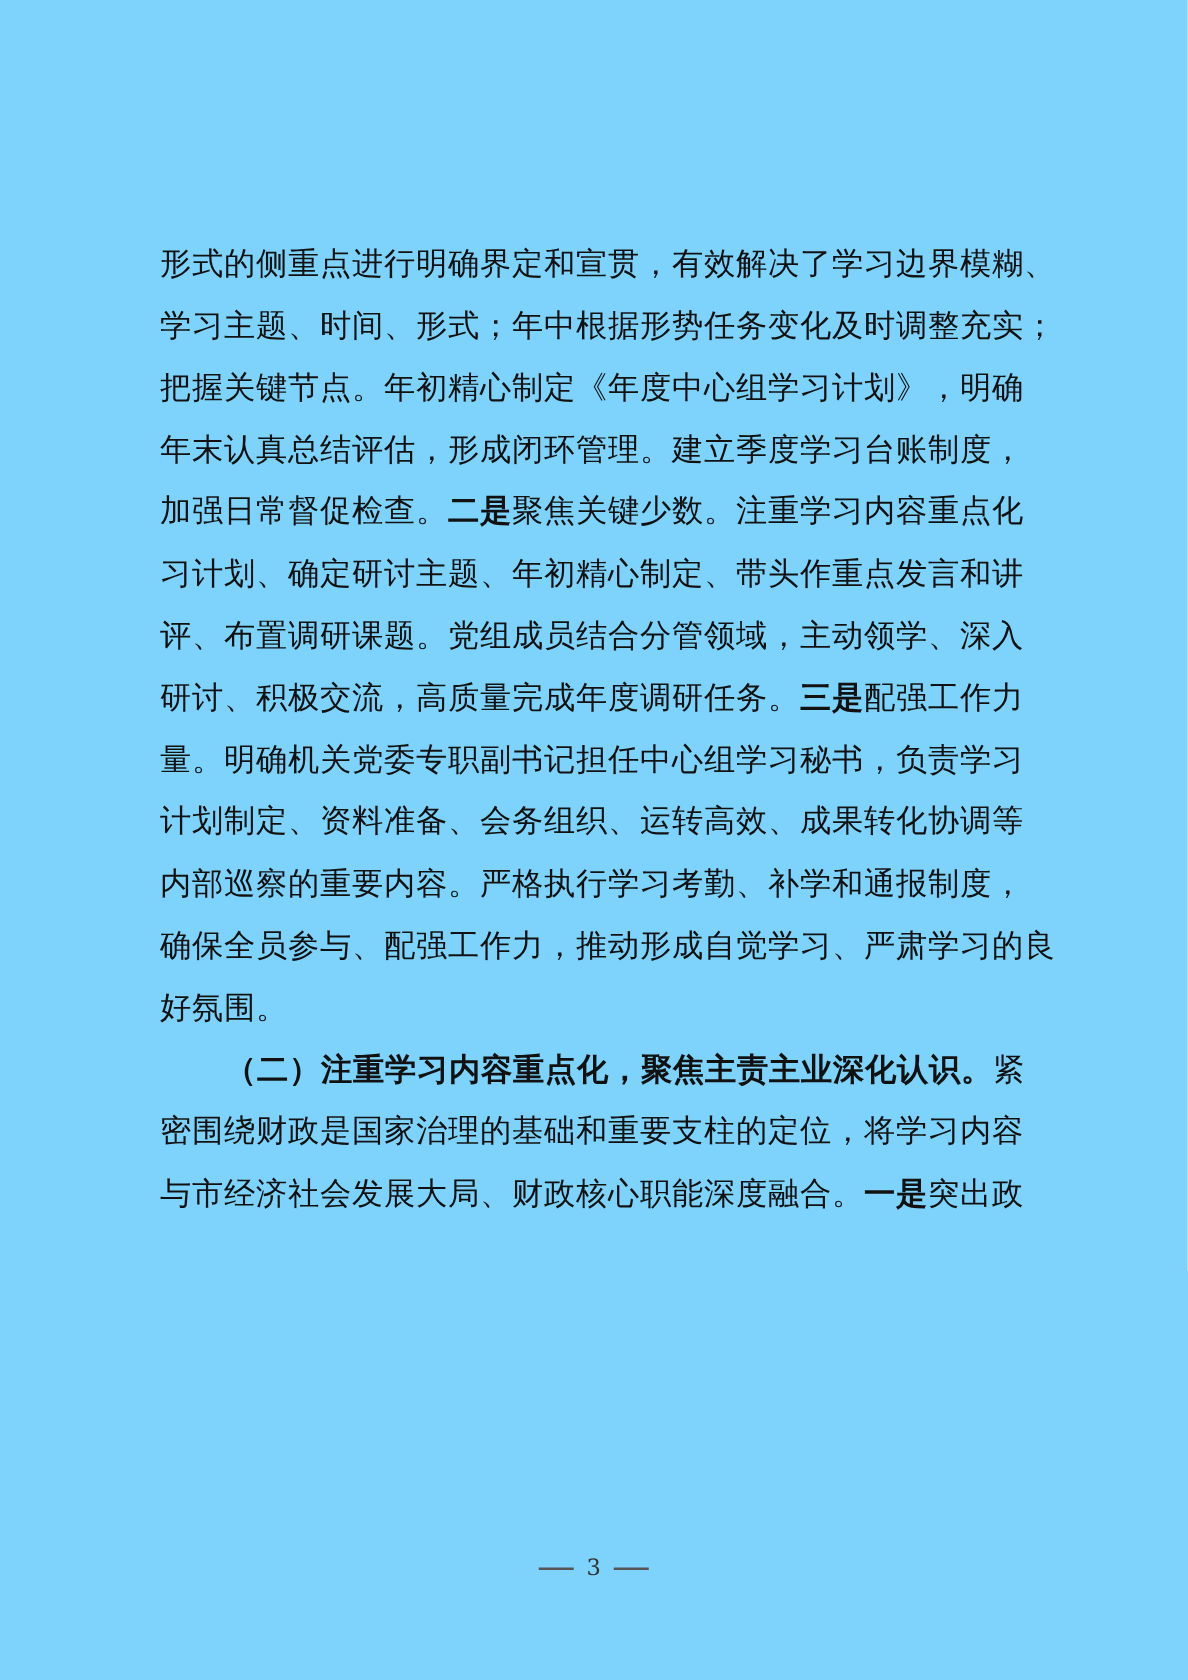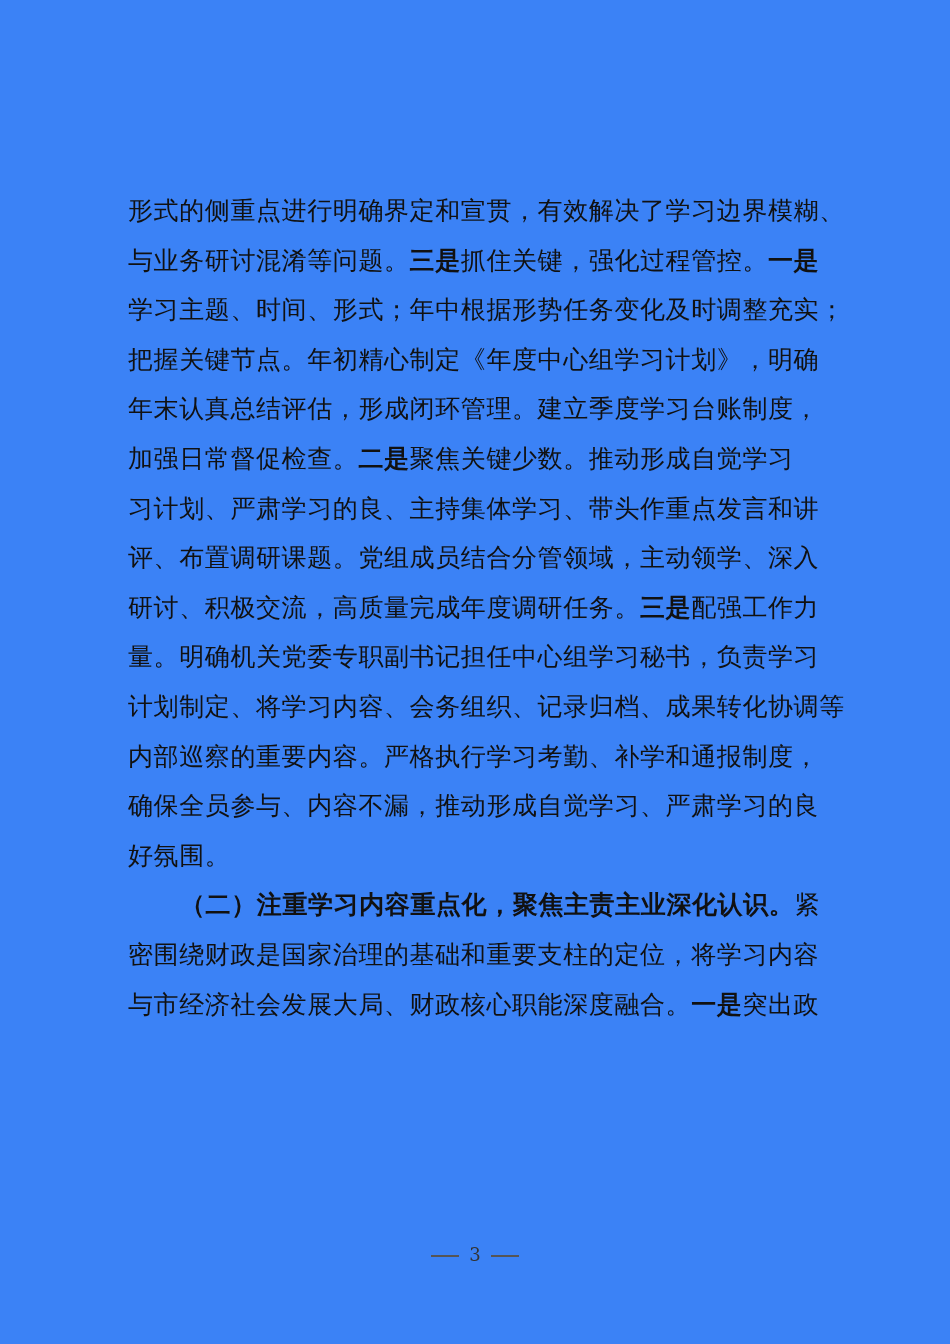--- a/index.html
+++ b/index.html
@@ -1,44 +1,43 @@
 <!DOCTYPE html>
 <html><head>
 <meta charset="utf-8">
 <style>
   html, body { margin:0; padding:0; background:#ffffff; }
   body { width:950px; height:1344px; position:relative; overflow:hidden;
          font-family: "DejaVu Sans", "Liberation Sans", sans-serif; color:#111; }
-  .page { position:absolute; left:0; top:0; width:950px; height:1344px; background:#3b82f6; }
+  .page { position:absolute; left:0; top:0; width:950px; height:1344px; background:#7dd3fc; }
   .body-text { position:absolute; left:128px; top:186px; width:720px; }
   .line { height:49.6px; line-height:49.6px; font-size:25px; white-space:nowrap; letter-spacing:0.6px; }
   .line.indent { padding-left:52px; }
   b { font-weight:bold; }
   .footer { position:absolute; left:0; width:950px; top:1244px; text-align:center;
             font-family:"DejaVu Serif", "Liberation Serif", serif; font-size:18px; color:#333; }
   .dash { display:inline-block; width:28px; height:2px; background:#555; vertical-align:middle; margin:0 10px; }
 </style>
 </head>
 <body>
 
 <div class="page">
   <div class="body-text" id="body-text">
       <div class="line"><span>形式的侧重点进行明确界定和宣贯，有效解决了学习边界模糊、</span></div>
-      <div class="line"><span>与业务研讨混淆等问题。</span><b>三是</b><span>抓住关键，强化过程管控。</span><b>一是</b></div>
       <div class="line"><span>学习主题、时间、形式；年中根据形势任务变化及时调整充实；</span></div>
       <div class="line"><span>把握关键节点。年初精心制定《年度中心组学习计划》，明确</span></div>
       <div class="line"><span>年末认真总结评估，形成闭环管理。建立季度学习台账制度，</span></div>
-      <div class="line"><span>加强日常督促检查。</span><b>二是</b><span>聚焦关键少数。推动形成自觉学习</span></div>
-      <div class="line"><span>习计划、严肃学习的良、主持集体学习、带头作重点发言和讲</span></div>
+      <div class="line"><span>加强日常督促检查。</span><b>二是</b><span>聚焦关键少数。注重学习内容重点化</span></div>
+      <div class="line"><span>习计划、确定研讨主题、年初精心制定、带头作重点发言和讲</span></div>
       <div class="line"><span>评、布置调研课题。党组成员结合分管领域，主动领学、深入</span></div>
       <div class="line"><span>研讨、积极交流，高质量完成年度调研任务。</span><b>三是</b><span>配强工作力</span></div>
       <div class="line"><span>量。明确机关党委专职副书记担任中心组学习秘书，负责学习</span></div>
-      <div class="line"><span>计划制定、将学习内容、会务组织、记录归档、成果转化协调等</span></div>
+      <div class="line"><span>计划制定、资料准备、会务组织、运转高效、成果转化协调等</span></div>
       <div class="line"><span>内部巡察的重要内容。严格执行学习考勤、补学和通报制度，</span></div>
-      <div class="line"><span>确保全员参与、内容不漏，推动形成自觉学习、严肃学习的良</span></div>
+      <div class="line"><span>确保全员参与、配强工作力，推动形成自觉学习、严肃学习的良</span></div>
       <div class="line"><span>好氛围。</span></div>
       <div class="line indent"><b>（二）注重学习内容重点化，聚焦主责主业深化认识。</b><span>紧</span></div>
       <div class="line"><span>密围绕财政是国家治理的基础和重要支柱的定位，将学习内容</span></div>
       <div class="line"><span>与市经济社会发展大局、财政核心职能深度融合。</span><b>一是</b><span>突出政</span></div>
     </div>
   <div class="footer">
     <span class="dash"></span><span>3</span><span class="dash"></span>
   </div>
 </div>
 

